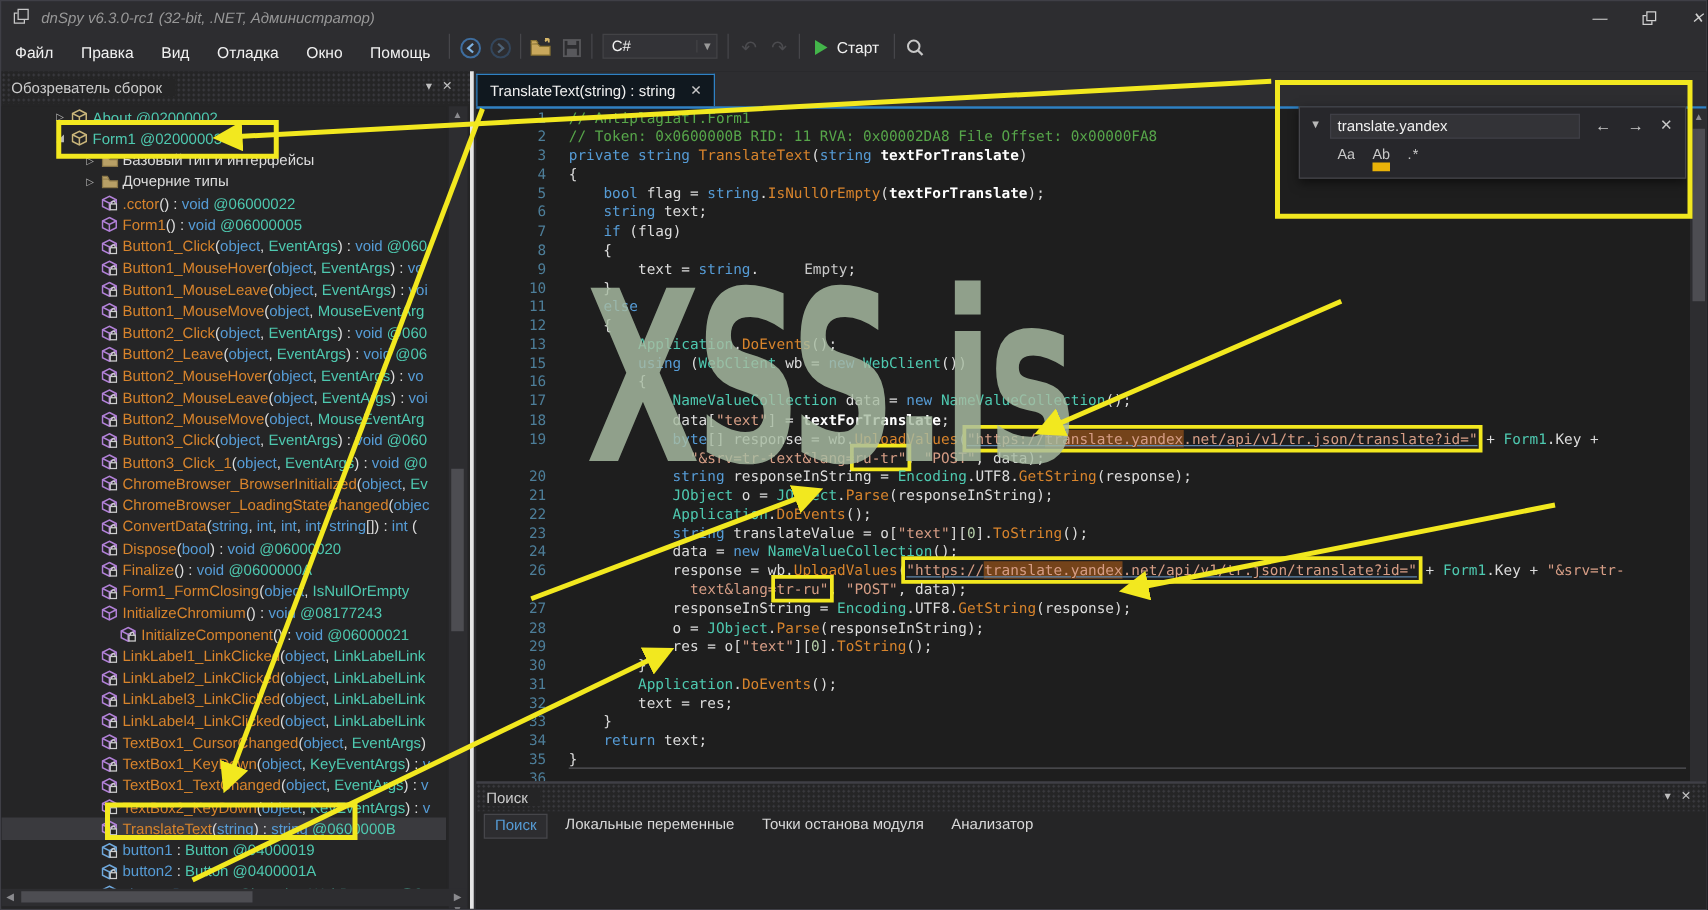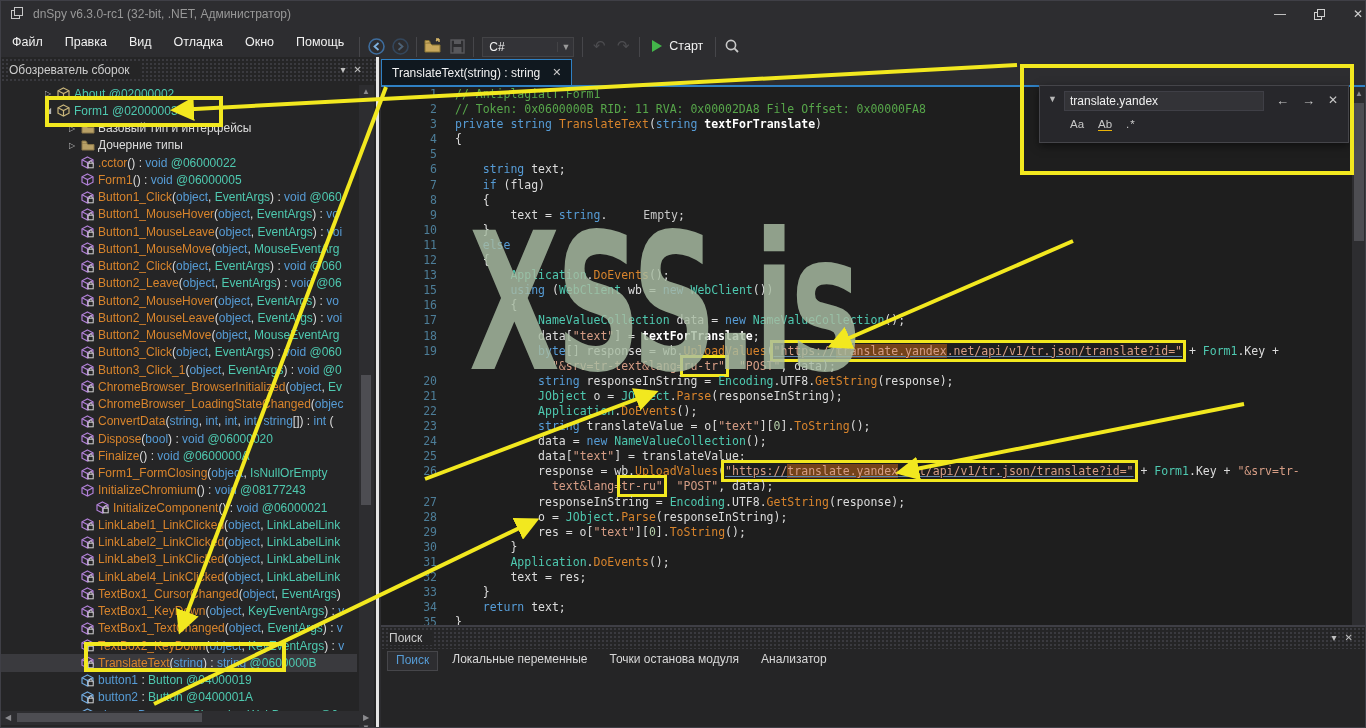--- a/index.html
+++ b/index.html
@@ -3,31 +3,31 @@
 <meta charset="utf-8">
 <style>
   * { margin:0; padding:0; box-sizing:border-box; }
   html,body { background:#111; }
   #app {
     position:relative; width:1366px; height:728px; overflow:hidden;
     background:#2d2d30; font-family:"Liberation Sans", sans-serif;
     color:#dcdcdc; border:1px solid #3f3f46;
   }
   
-  #titlebar { position:absolute; left:0; top:0; width:1366px; height:26px; }
+  #titlebar { position:absolute; left:0; top:0; width:1366px; height:26px;font-style:italic; }
   #app-icon { position:absolute; left:10px; top:6px; width:13px; height:13px; }
   #app-icon .sq { position:absolute; border:1.5px solid #c8c8c8; width:9px; height:9px; background:#2d2d30; }
   #app-icon .sq.b { left:0; top:3px; } #app-icon .sq.a { left:3px; top:0; }
   #window-title { position:absolute; left:32px; top:6px; font-size:12px; color:#989898; }
   .win-btn { position:absolute; top:0; width:34px; height:26px; text-align:center; line-height:26px; color:#d0d0d0; font-size:12px; }
   #btn-min { left:1262px; } #btn-restore { left:1301px; } #btn-close { left:1340px; }
   #btn-restore .sq { position:absolute; border:1.2px solid #d0d0d0; width:8px; height:8px; }
   #btn-restore .sq.b { left:12px; top:11px; } #btn-restore .sq.a { left:15px; top:8px; background:#2d2d30; }
   
-  #menubar { position:absolute; left:0; top:26px; width:1366px; height:30px; display:flex; align-items:flex-end; }
+  #menubar { position:absolute; left:0; top:26px; width:1366px; height:30px; display:flex; align-items:flex-start; }
   .menu-item { padding:0 11px; font-size:12.5px; color:#f1f1f1; line-height:30px; }
   .tb-sep { width:1px; height:20px; background:#46464a; margin:0 4px; }
   .tb-ico { width:24px; height:22px; display:flex; align-items:center; justify-content:center; }
   .dim { opacity:.4; }
   #lang-combo { width:92px; height:20px; background:#333337; border:1px solid #434346; display:flex; align-items:center; margin:0 4px; }
   #lang-combo span.val { flex:1; padding-left:6px; font-size:12px; color:#f1f1f1; }
   #lang-combo span.dd { width:16px; text-align:center; color:#999; font-size:9px; border-left:1px solid #434346; }
   .undoredo { font-size:15px; color:#7a7a7e; }
   #start-btn { display:flex; align-items:center; gap:7px; padding:0 8px; height:22px; }
   #play-tri { width:0; height:0; border-left:10px solid #43b54a; border-top:6px solid transparent; border-bottom:6px solid transparent; }
@@ -89,21 +89,21 @@
   .ptab.active { color:#569cd6; background:#2d2d30; border:1px solid #46464a; }
   
   #find-widget { position:absolute; left:1038px; top:84px; width:310px; height:58px; background:#27272b;
     border:1px solid #45454a; box-shadow:0 3px 8px rgba(0,0,0,.5); z-index:25; }
   #find-chevron { position:absolute; left:8px; top:8px; color:#b8b8b8; font-size:9px; }
   #find-input { position:absolute; left:24px; top:5px; width:200px; height:20px; background:#333337; border:1px solid #3f3f46;
     font-size:12px; color:#f1f1f1; line-height:18px; padding-left:5px; }
   .find-btn { position:absolute; top:7px; color:#c8c8c8; font-size:13px; }
   #find-prev { left:236px; } #find-next { left:262px; } #find-close { left:288px; font-size:12px; }
   .find-toggle { position:absolute; top:32px; color:#c8c8c8; font-size:11.5px; }
-  #tog-case { left:30px; } #tog-word { left:58px; border-bottom:1px solid #eab308; } #tog-regex { left:86px; letter-spacing:1px; }
+  #tog-case { left:30px; } #tog-word { left:58px; border-bottom:7px solid #eab308; } #tog-regex { left:86px; letter-spacing:1px; }
   
   #watermark { position:absolute; left:468px; top:208px; z-index:30; font-family:"DejaVu Sans",sans-serif;
     font-weight:bold; font-size:190px; line-height:1; color:#a9bda3; opacity:.82;
     transform:scaleX(.62); transform-origin:left top; letter-spacing:-6px; pointer-events:none; }
   
   #annotations { position:absolute; left:0; top:0; width:1366px; height:728px; z-index:50; pointer-events:none; }
 </style>
 </head>
 <body>
 
@@ -639,41 +639,40 @@
         <span class="lbl">TranslateText(string) : string</span>
         <span class="x">✕</span>
       </div>
     </div>
     <div id="active-line"></div>
     <div id="code">
         <div class="code-row"><span class="gut">1</span><span class="txt"><span class="sg-c">// AntiplagiatT.Form1</span></span></div>
         <div class="code-row"><span class="gut">2</span><span class="txt"><span class="sg-c">// Token: 0x0600000B RID: 11 RVA: 0x00002DA8 File Offset: 0x00000FA8</span></span></div>
         <div class="code-row"><span class="gut">3</span><span class="txt"><span class="sg-k">private</span><span class="sg-p"> </span><span class="sg-k">string</span><span class="sg-p"> </span><span class="sg-m">TranslateText</span><span class="sg-p">(</span><span class="sg-k">string</span><span class="sg-p"> </span><span class="sg-b">textForTranslate</span><span class="sg-p">)</span></span></div>
         <div class="code-row"><span class="gut">4</span><span class="txt"><span class="sg-p">{</span></span></div>
-        <div class="code-row"><span class="gut">5</span></div>
+        <div class="code-row"><span class="gut">5</span><span class="txt"><span class="sg-p">    </span><span class="sg-k">bool</span><span class="sg-p"> flag = </span><span class="sg-k">string</span><span class="sg-p">.</span><span class="sg-m">IsNullOrEmpty</span><span class="sg-p">(</span><span class="sg-b">textForTranslate</span><span class="sg-p">);</span></span></div>
         <div class="code-row"><span class="gut">6</span><span class="txt"><span class="sg-p">    </span><span class="sg-k">string</span><span class="sg-p"> text;</span></span></div>
         <div class="code-row"><span class="gut">7</span><span class="txt"><span class="sg-p">    </span><span class="sg-k">if</span><span class="sg-p"> (flag)</span></span></div>
         <div class="code-row"><span class="gut">8</span><span class="txt"><span class="sg-p">    {</span></span></div>
         <div class="code-row"><span class="gut">9</span><span class="txt"><span class="sg-p">        text = </span><span class="sg-k">string</span><span class="sg-p">.</span><span class="sg-g">Empty</span><span class="sg-p">;</span></span></div>
         <div class="code-row"><span class="gut">10</span><span class="txt"><span class="sg-p">    }</span></span></div>
         <div class="code-row"><span class="gut">11</span><span class="txt"><span class="sg-p">    </span><span class="sg-k">else</span></span></div>
         <div class="code-row"><span class="gut">12</span><span class="txt"><span class="sg-p">    {</span></span></div>
         <div class="code-row"><span class="gut">13</span><span class="txt"><span class="sg-p">        </span><span class="sg-t">Application</span><span class="sg-p">.</span><span class="sg-m">DoEvents</span><span class="sg-p">();</span></span></div>
         <div class="code-row"><span class="gut">15</span><span class="txt"><span class="sg-p">        </span><span class="sg-k">using</span><span class="sg-p"> (</span><span class="sg-t">WebClient</span><span class="sg-p"> wb = </span><span class="sg-k">new</span><span class="sg-p"> </span><span class="sg-t">WebClient</span><span class="sg-p">())</span></span></div>
         <div class="code-row"><span class="gut">16</span><span class="txt"><span class="sg-p">        {</span></span></div>
         <div class="code-row"><span class="gut">17</span><span class="txt"><span class="sg-p">            </span><span class="sg-t">NameValueCollection</span><span class="sg-p"> data = </span><span class="sg-k">new</span><span class="sg-p"> </span><span class="sg-t">NameValueCollection</span><span class="sg-p">();</span></span></div>
         <div class="code-row"><span class="gut">18</span><span class="txt"><span class="sg-p">            data[</span><span class="sg-s">"text"</span><span class="sg-p">] = </span><span class="sg-b">textForTranslate</span><span class="sg-p">;</span></span></div>
         <div class="code-row"><span class="gut">19</span><span class="txt"><span class="sg-p">            </span><span class="sg-k">byte</span><span class="sg-p">[] response = wb.</span><span class="sg-m">UploadValues</span><span class="sg-p">(</span><span class="ybox"><span class="sg-u">"https://</span><span class="sg-uh">translate.yandex</span><span class="sg-u">.net/api/v1/tr.json/translate?id="</span></span><span class="sg-p"> + </span><span class="sg-t">Form1</span><span class="sg-p">.Key +</span></span></div>
         <div class="code-row"><span class="gut"></span><span class="txt"><span class="sg-p">              </span><span class="sg-s">"&amp;srv=tr-text&amp;lang=</span><span class="ybox"><span class="sg-s">ru-tr"</span></span><span class="sg-p">, </span><span class="sg-s">"POST"</span><span class="sg-p">, data);</span></span></div>
         <div class="code-row"><span class="gut">20</span><span class="txt"><span class="sg-p">            </span><span class="sg-k">string</span><span class="sg-p"> responseInString = </span><span class="sg-t">Encoding</span><span class="sg-p">.UTF8.</span><span class="sg-m">GetString</span><span class="sg-p">(response);</span></span></div>
         <div class="code-row"><span class="gut">21</span><span class="txt"><span class="sg-p">            </span><span class="sg-t">JObject</span><span class="sg-p"> o = </span><span class="sg-t">JObject</span><span class="sg-p">.</span><span class="sg-m">Parse</span><span class="sg-p">(responseInString);</span></span></div>
         <div class="code-row"><span class="gut">22</span><span class="txt"><span class="sg-p">            </span><span class="sg-t">Application</span><span class="sg-p">.</span><span class="sg-m">DoEvents</span><span class="sg-p">();</span></span></div>
         <div class="code-row"><span class="gut">23</span><span class="txt"><span class="sg-p">            </span><span class="sg-k">string</span><span class="sg-p"> translateValue = o[</span><span class="sg-s">"text"</span><span class="sg-p">][</span><span class="sg-n">0</span><span class="sg-p">].</span><span class="sg-m">ToString</span><span class="sg-p">();</span></span></div>
         <div class="code-row"><span class="gut">24</span><span class="txt"><span class="sg-p">            data = </span><span class="sg-k">new</span><span class="sg-p"> </span><span class="sg-t">NameValueCollection</span><span class="sg-p">();</span></span></div>
-        <div class="code-row"><span class="gut">25</span><span class="txt"><span class="sg-p">            data[</span><span class="sg-s">"text"</span><span class="sg-p">] = translateValue;</span></span></div>
         <div class="code-row"><span class="gut">26</span><span class="txt"><span class="sg-p">            response = wb.</span><span class="sg-m">UploadValues</span><span class="sg-p">(</span><span class="ybox"><span class="sg-u">"https://</span><span class="sg-uh">translate.yandex</span><span class="sg-u">.net/api/v1/tr.json/translate?id="</span></span><span class="sg-p"> + </span><span class="sg-t">Form1</span><span class="sg-p">.Key + </span><span class="sg-s">"&amp;srv=tr-</span></span></div>
         <div class="code-row"><span class="gut"></span><span class="txt"><span class="sg-p">              </span><span class="sg-s">text&amp;lang=</span><span class="ybox"><span class="sg-s">tr-ru"</span></span><span class="sg-p">, </span><span class="sg-s">"POST"</span><span class="sg-p">, data);</span></span></div>
         <div class="code-row"><span class="gut">27</span><span class="txt"><span class="sg-p">            responseInString = </span><span class="sg-t">Encoding</span><span class="sg-p">.UTF8.</span><span class="sg-m">GetString</span><span class="sg-p">(response);</span></span></div>
         <div class="code-row"><span class="gut">28</span><span class="txt"><span class="sg-p">            o = </span><span class="sg-t">JObject</span><span class="sg-p">.</span><span class="sg-m">Parse</span><span class="sg-p">(responseInString);</span></span></div>
         <div class="code-row"><span class="gut">29</span><span class="txt"><span class="sg-p">            res = o[</span><span class="sg-s">"text"</span><span class="sg-p">][</span><span class="sg-n">0</span><span class="sg-p">].</span><span class="sg-m">ToString</span><span class="sg-p">();</span></span></div>
         <div class="code-row"><span class="gut">30</span><span class="txt"><span class="sg-p">        }</span></span></div>
         <div class="code-row"><span class="gut">31</span><span class="txt"><span class="sg-p">        </span><span class="sg-t">Application</span><span class="sg-p">.</span><span class="sg-m">DoEvents</span><span class="sg-p">();</span></span></div>
         <div class="code-row"><span class="gut">32</span><span class="txt"><span class="sg-p">        text = res;</span></span></div>
         <div class="code-row"><span class="gut">33</span><span class="txt"><span class="sg-p">    }</span></span></div>
         <div class="code-row"><span class="gut">34</span><span class="txt"><span class="sg-p">    </span><span class="sg-k">return</span><span class="sg-p"> text;</span></span></div>

